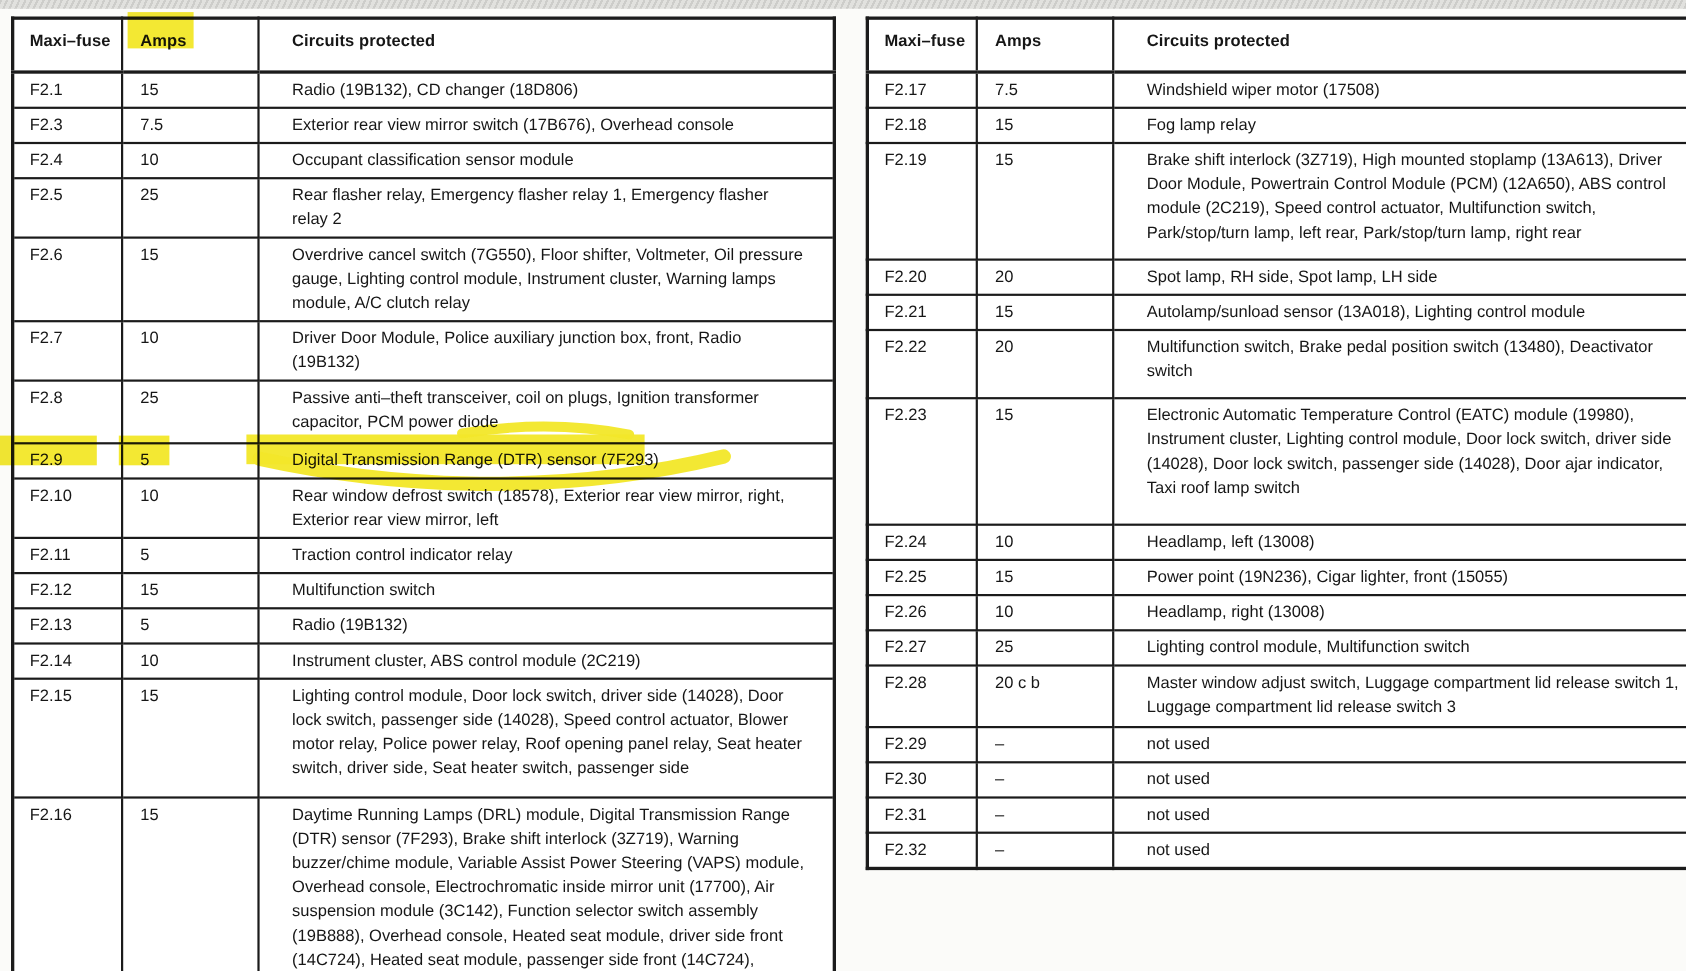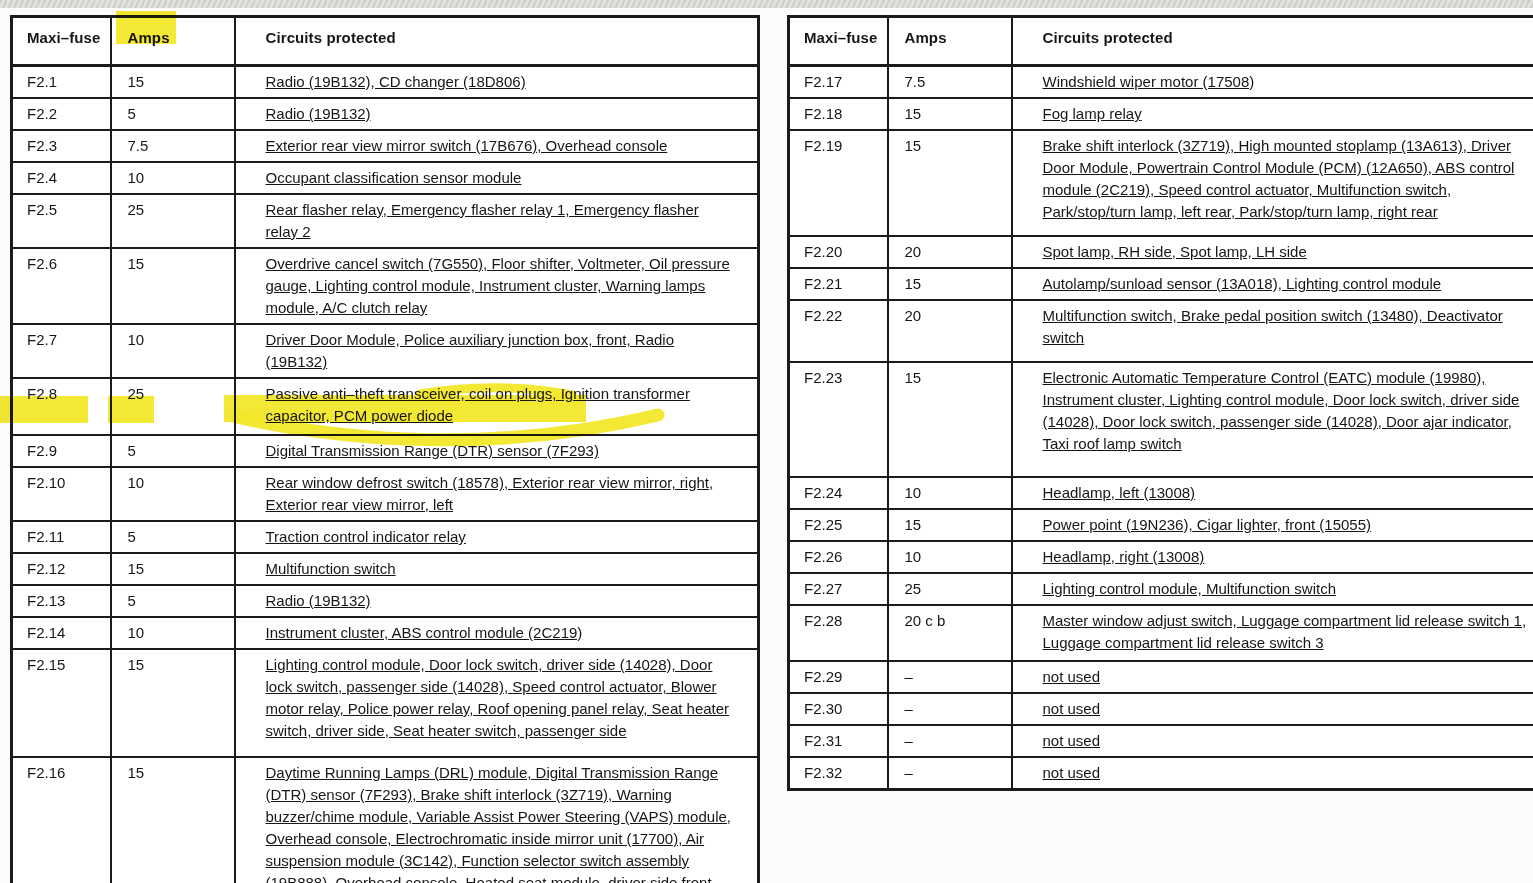--- a/index.html
+++ b/index.html
@@ -25,21 +25,21 @@
     font-size:15px; line-height:22px; color:var(--text); text-align:left;
   }
   thead th{
     border-bottom-width:3px; height:49px; padding-top:9px; font-weight:bold;
     letter-spacing:.1px;
   }
   .c1{width:99px; padding-left:14px; padding-right:4px;}
   .c2{width:124px; padding-left:16px; padding-right:4px;}
   .c3{padding-left:30px; padding-right:26px;}
   tbody td{padding-top:4px; padding-bottom:3px;}
-  tbody td.c3{padding-bottom:4px;text-decoration:underline;}
+  tbody td.c3{padding-bottom:4px;}
   
   .marker-overlay{
     position:absolute; left:-14px; top:-10px; width:780px; height:470px;
     mix-blend-mode:multiply; pointer-events:none; z-index:3;
   }
   .mk{fill:var(--hl); opacity:.96;}
   .mk-s{stroke:var(--hl); fill:none; opacity:.96; stroke-linecap:round;}
 </style>
 </head>
 <body>
@@ -55,25 +55,20 @@
         <th class="c3">Circuits protected</th>
       </tr>
     </thead>
     <tbody>
         <tr>
           <td class="c1">F2.1</td>
           <td class="c2">15</td>
           <td class="c3">Radio (19B132), CD changer (18D806)</td>
         </tr>
         <tr>
-          <td class="c1">F2.2</td>
-          <td class="c2">5</td>
-          <td class="c3">Radio (19B132)</td>
-        </tr>
-        <tr>
           <td class="c1">F2.3</td>
           <td class="c2">7.5</td>
           <td class="c3">Exterior rear view mirror switch (17B676), Overhead console</td>
         </tr>
         <tr>
           <td class="c1">F2.4</td>
           <td class="c2">10</td>
           <td class="c3">Occupant classification sensor module</td>
         </tr>
         <tr>

